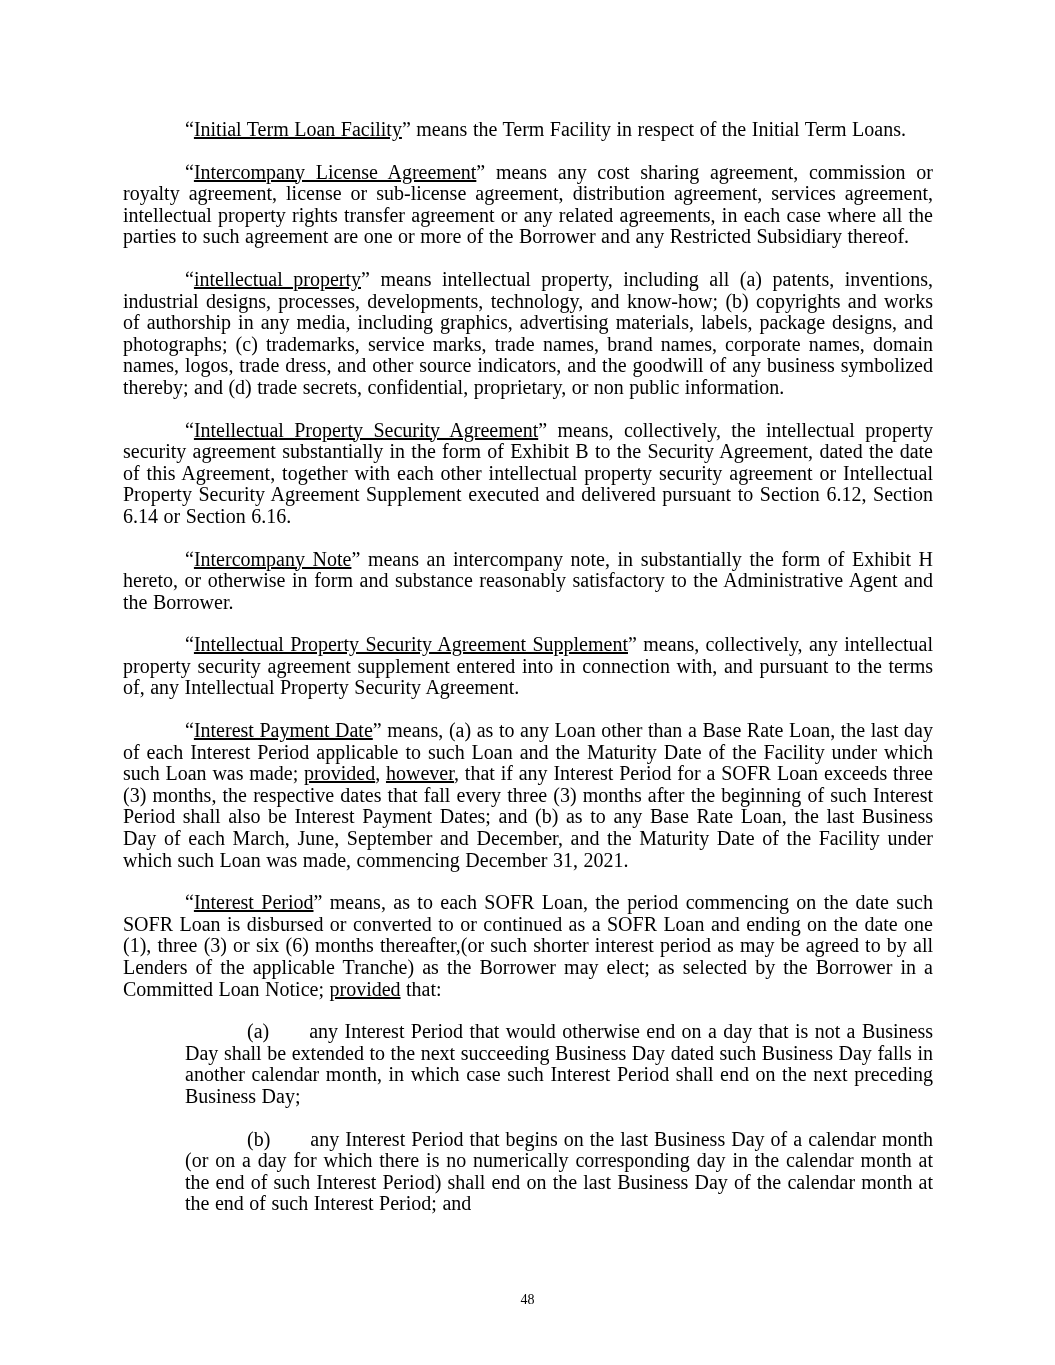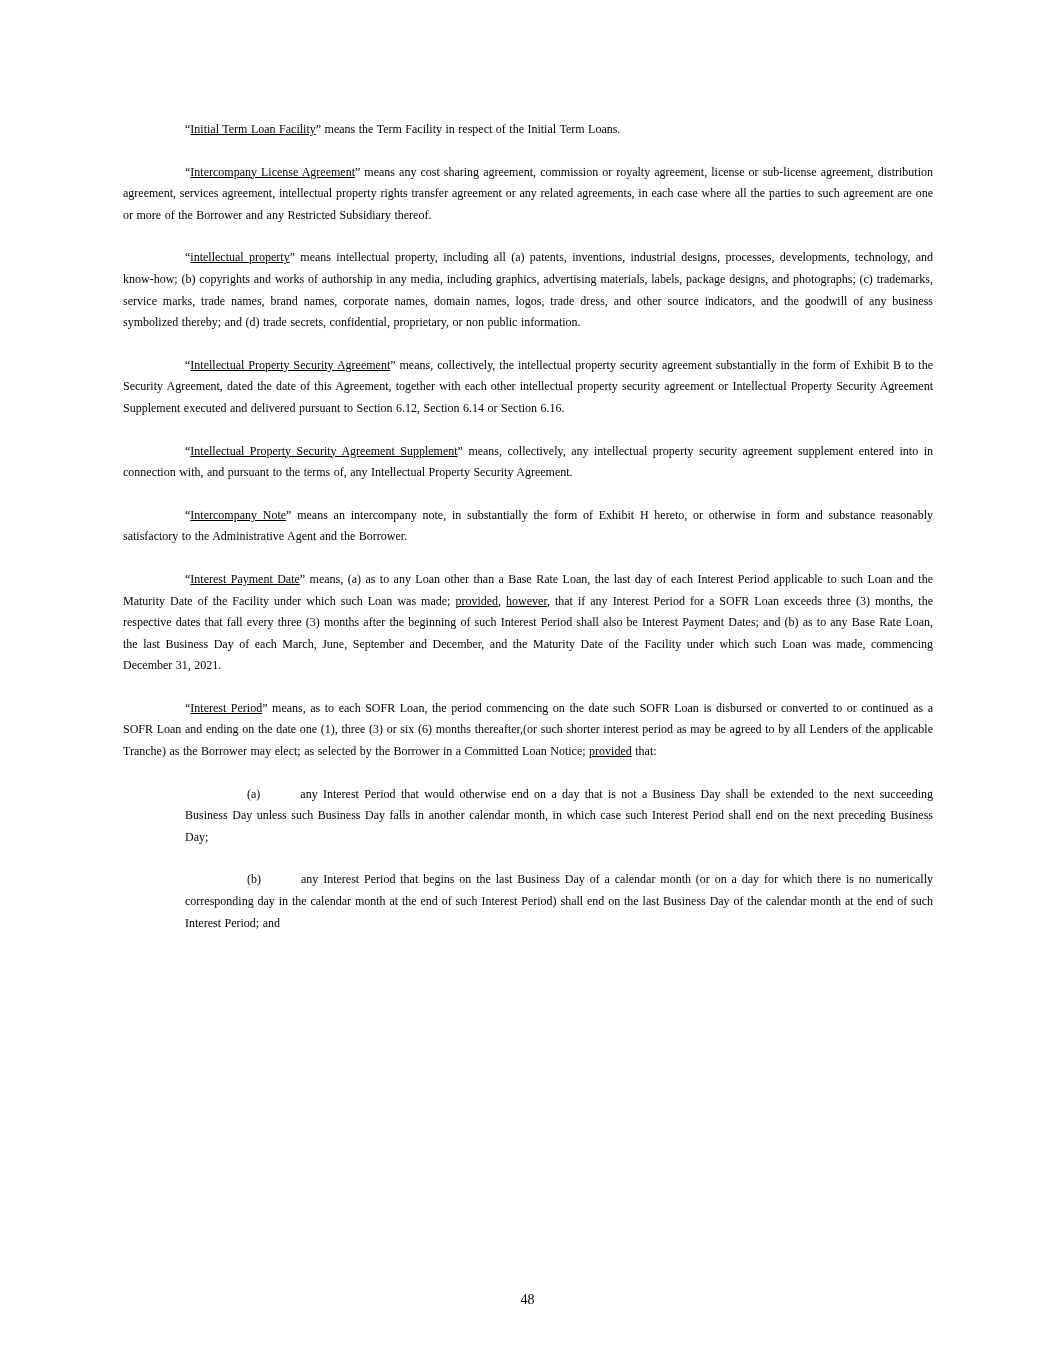--- a/index.html
+++ b/index.html
@@ -16,21 +16,21 @@
     box-sizing: border-box;
     padding: 119px 122px 0 123px;
     font-family: "Liberation Serif", "DejaVu Serif", serif;
     color: #000000;
     overflow: hidden;
   }
   .doc-body {
     width: 810px;
   }
   .para {
-    font-size: 12px;
+    font-size: 20px;
     line-height: 21.6px;
     text-align: justify;
     text-indent: 62px;
     margin: 0 0 21px 0;
     word-spacing: 0.5px;
   }
   .para.sub {
     margin-left: 62px;
     width: 748px;
     text-indent: 62px;
@@ -54,21 +54,21 @@
 </style>
 </head>
 <body>
 
 <div class="page">
   <div class="doc-body" id="doc-body">
       <p class="para"><span>“</span><span class="u">Initial Term Loan Facility</span><span>” means the Term Facility in respect of the Initial Term Loans.</span></p>
       <p class="para"><span>“</span><span class="u">Intercompany License Agreement</span><span>” means any cost sharing agreement, commission or royalty agreement, license or sub-license agreement, distribution agreement, services agreement, intellectual property rights transfer agreement or any related agreements, in each case where all the parties to such agreement are one or more of the Borrower and any Restricted Subsidiary thereof.</span></p>
       <p class="para"><span>“</span><span class="u">intellectual property</span><span>” means intellectual property, including all (a) patents, inventions, industrial designs, processes, developments, technology, and know-how; (b) copyrights and works of authorship in any media, including graphics, advertising materials, labels, package designs, and photographs; (c) trademarks, service marks, trade names, brand names, corporate names, domain names, logos, trade dress, and other source indicators, and the goodwill of any business symbolized thereby; and (d) trade secrets, confidential, proprietary, or non public information.</span></p>
       <p class="para"><span>“</span><span class="u">Intellectual Property Security Agreement</span><span>” means, collectively, the intellectual property security agreement substantially in the form of Exhibit B to the Security Agreement, dated the date of this Agreement, together with each other intellectual property security agreement or Intellectual Property Security Agreement Supplement executed and delivered pursuant to Section 6.12, Section 6.14 or Section 6.16.</span></p>
+      <p class="para"><span>“</span><span class="u">Intercompany Note</span><span>” means an intercompany note, in substantially the form of Exhibit H hereto, or otherwise in form and substance reasonably satisfactory to the Administrative Agent and the Borrower.</span></p>
       <p class="para"><span>“</span><span class="u">Intellectual Property Security Agreement Supplement</span><span>” means, collectively, any intellectual property security agreement supplement entered into in connection with, and pursuant to the terms of, any Intellectual Property Security Agreement.</span></p>
-      <p class="para"><span>“</span><span class="u">Intercompany Note</span><span>” means an intercompany note, in substantially the form of Exhibit H hereto, or otherwise in form and substance reasonably satisfactory to the Administrative Agent and the Borrower.</span></p>
       <p class="para"><span>“</span><span class="u">Interest Payment Date</span><span>” means, (a) as to any Loan other than a Base Rate Loan, the last day of each Interest Period applicable to such Loan and the Maturity Date of the Facility under which such Loan was made; </span><span class="u">provided</span><span>, </span><span class="u">however</span><span>, that if any Interest Period for a SOFR Loan exceeds three (3) months, the respective dates that fall every three (3) months after the beginning of such Interest Period shall also be Interest Payment Dates; and (b) as to any Base Rate Loan, the last Business Day of each March, June, September and December, and the Maturity Date of the Facility under which such Loan was made, commencing December 31, 2021.</span></p>
       <p class="para"><span>“</span><span class="u">Interest Period</span><span>” means, as to each SOFR Loan, the period commencing on the date such SOFR Loan is disbursed or converted to or continued as a SOFR Loan and ending on the date one (1), three (3) or six (6) months thereafter,(or such shorter interest period as may be agreed to by all Lenders of the applicable Tranche) as the Borrower may elect; as selected by the Borrower in a Committed Loan Notice; </span><span class="u">provided</span><span> that:</span></p>
-      <p class="para sub"><span>(a)</span><span class="tab"></span><span>any Interest Period that would otherwise end on a day that is not a Business Day shall be extended to the next succeeding Business Day unless such Business Day falls in another calendar month, in which case such Interest Period shall end on the next preceding Business Day;</span></p>
+      <p class="para sub"><span>(a)</span><span class="tab"></span><span>any Interest Period that would otherwise end on a day that is not a Business Day shall be extended to the next succeeding Business Day dated such Business Day falls in another calendar month, in which case such Interest Period shall end on the next preceding Business Day;</span></p>
       <p class="para sub"><span>(b)</span><span class="tab"></span><span>any Interest Period that begins on the last Business Day of a calendar month (or on a day for which there is no numerically corresponding day in the calendar month at the end of such Interest Period) shall end on the last Business Day of the calendar month at the end of such Interest Period; and</span></p>
     </div>
   <div class="page-number">48</div>
 </div>
 
 </body></html>

